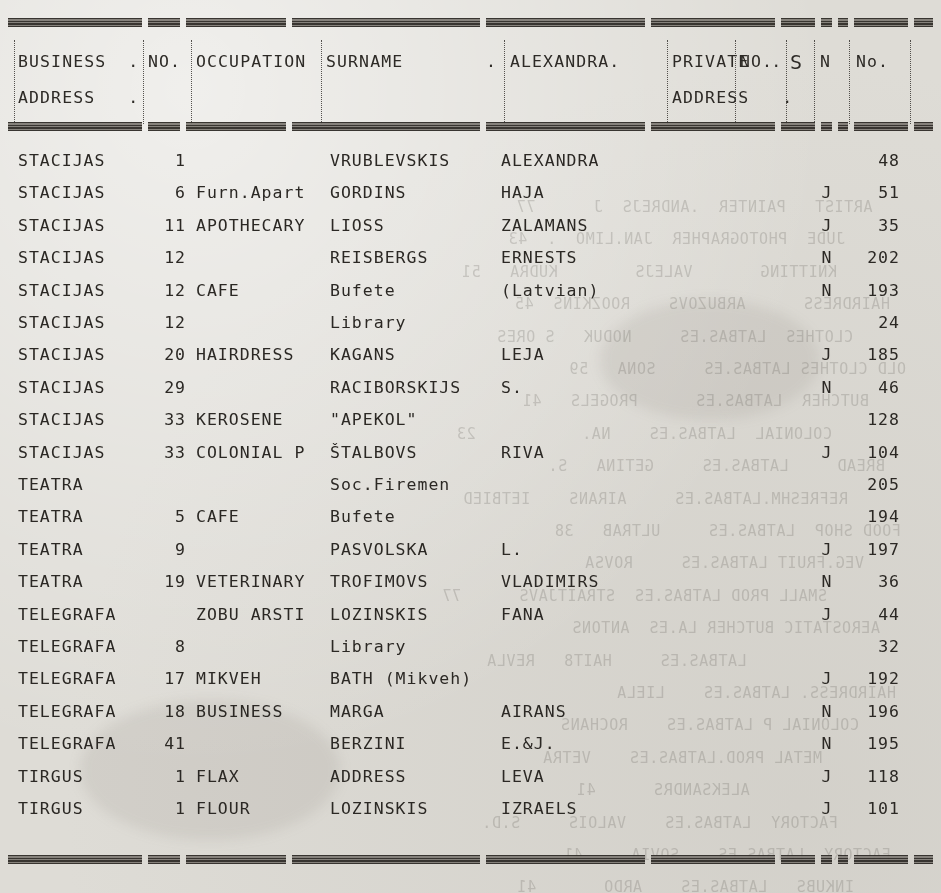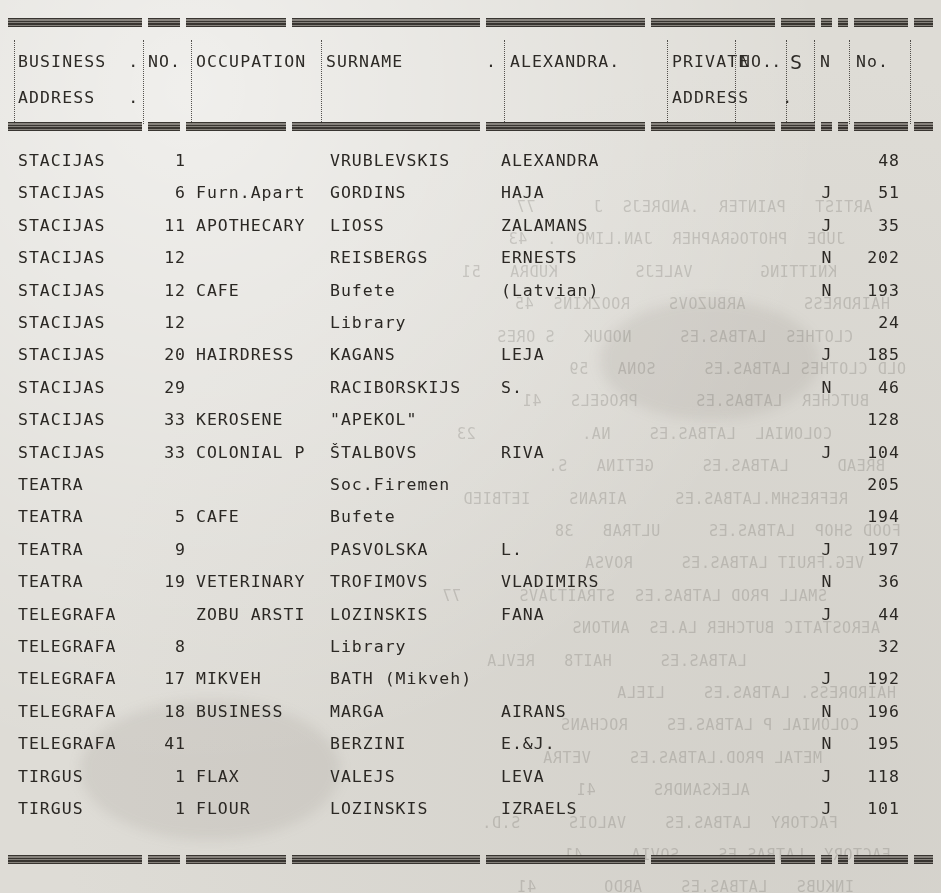--- a/index.html
+++ b/index.html
@@ -443,21 +443,21 @@
           <div class="cell c-private"></div>
           <div class="cell c-no2"></div>
           <div class="cell c-s"></div>
           <div class="cell c-n">N</div>
           <div class="cell c-num">195</div>
         </div>
         <div class="row" style="top: 766.6px;">
           <div class="cell c-business">TIRGUS</div>
           <div class="cell c-no">1</div>
           <div class="cell c-occ">FLAX</div>
-          <div class="cell c-surname">VALEJS</div>
+          <div class="cell c-surname">ADDRESS</div>
           <div class="cell c-first">LEVA</div>
           <div class="cell c-private"></div>
           <div class="cell c-no2"></div>
           <div class="cell c-s"></div>
           <div class="cell c-n">J</div>
           <div class="cell c-num">118</div>
         </div>
         <div class="row" style="top: 799px;">
           <div class="cell c-business">TIRGUS</div>
           <div class="cell c-no">1</div>

